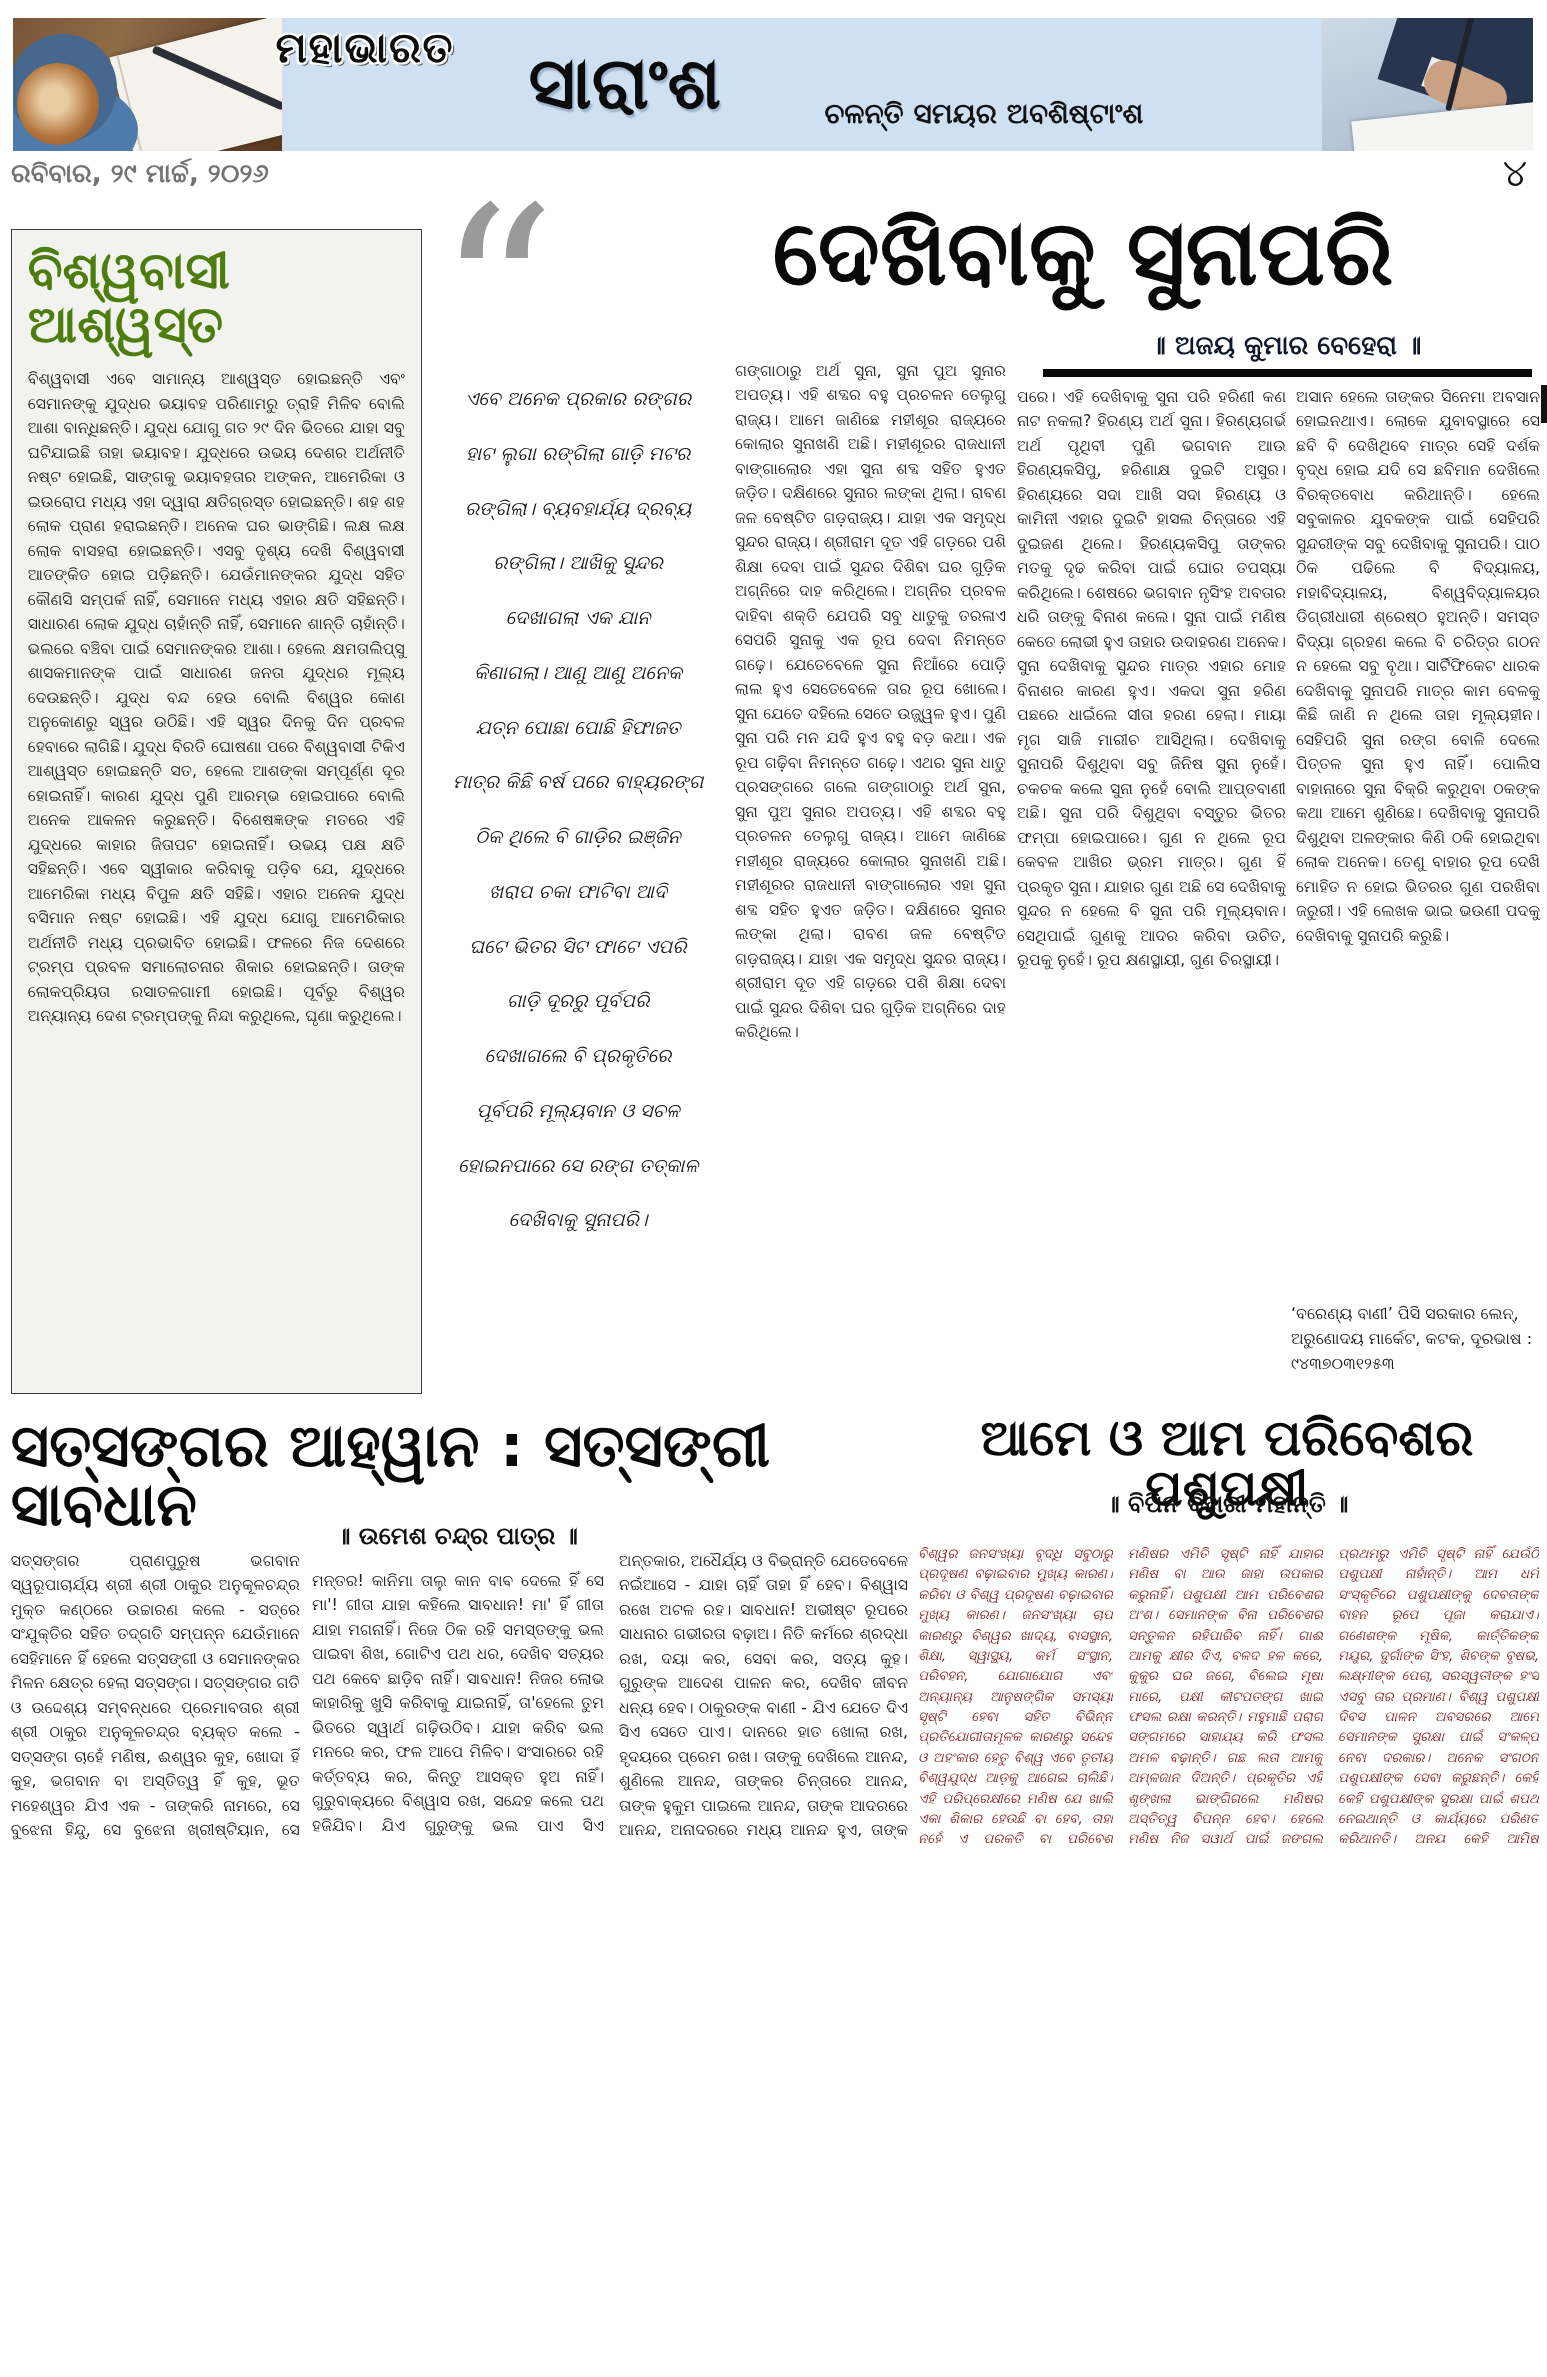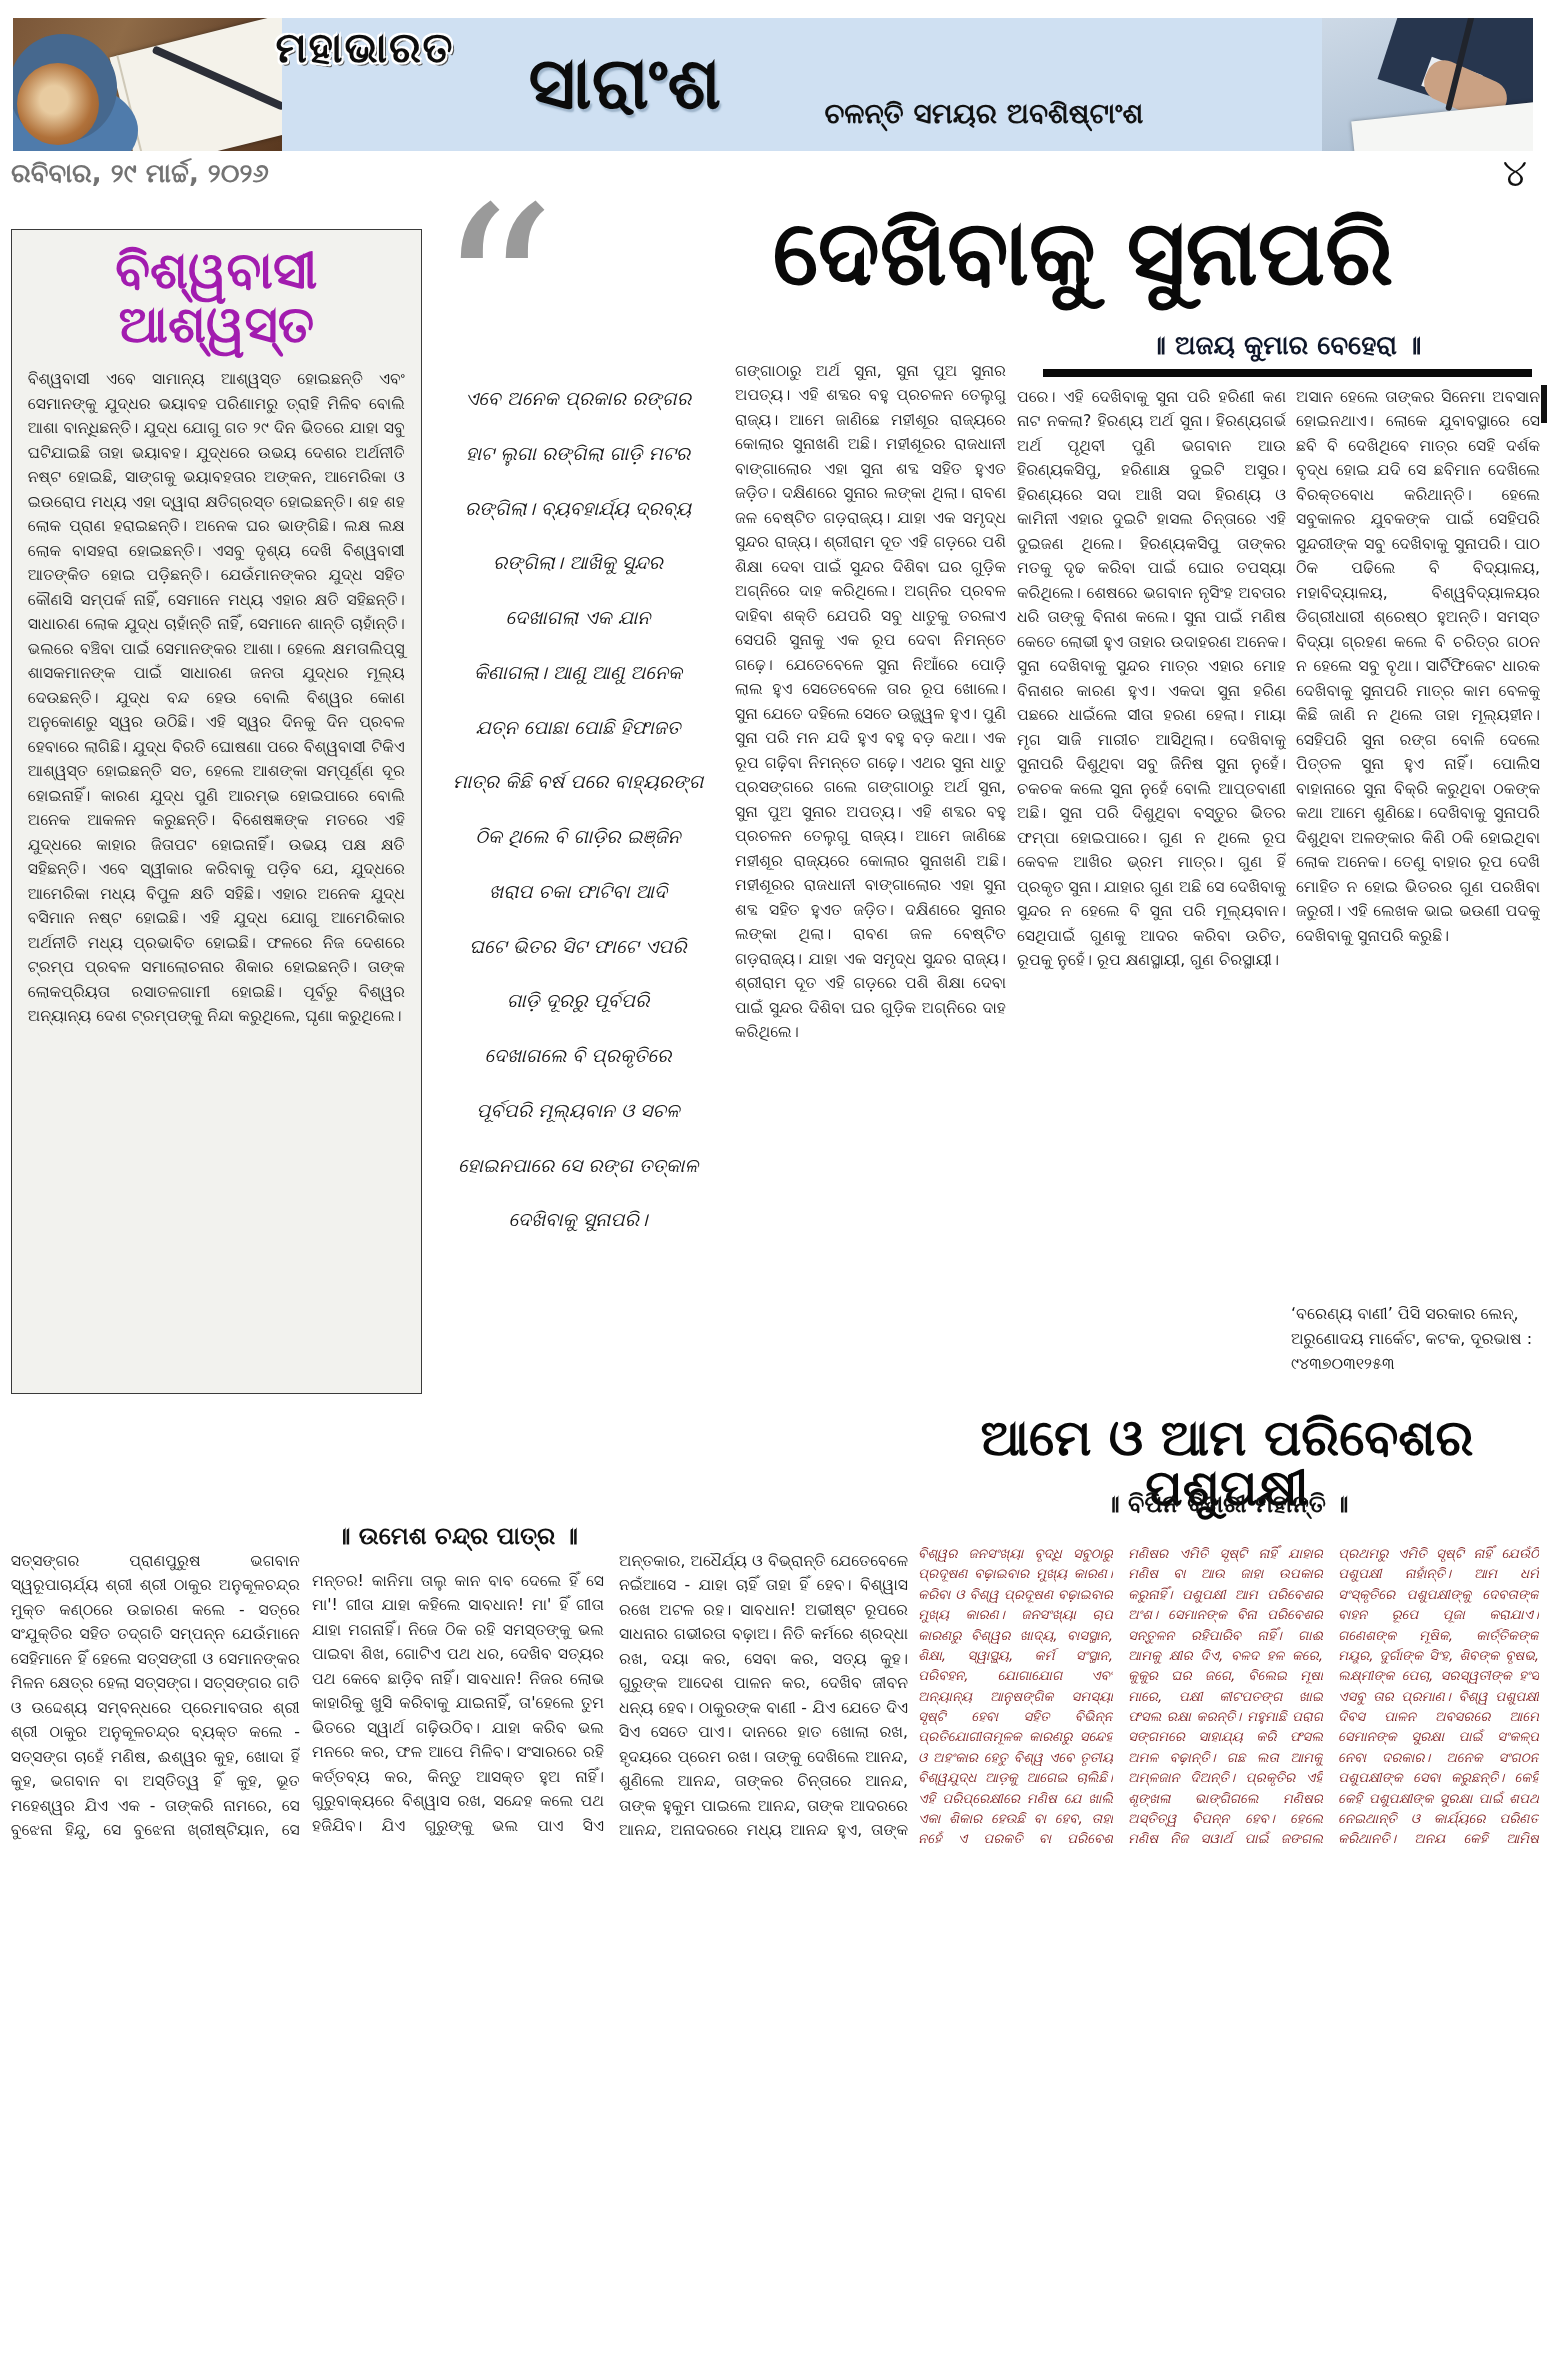--- a/index.html
+++ b/index.html
@@ -23,21 +23,21 @@
   .paper{position:absolute;right:-18px;bottom:-23px;width:197px;height:63px;background:#f5f6f4;transform:rotate(-6deg);box-shadow:0 0 4.5px rgba(0,0,0,.35);}
   .logo{position:absolute;left:262px;top:5.4px;font-size:42px;font-weight:bold;color:#0d0d0d;letter-spacing:1.8px;text-shadow:-1.8px -1.8px 0 #fff,1.8px -1.8px 0 #fff,-1.8px 1.8px 0 #fff,1.8px 1.8px 0 #fff,2.7px 2.7px 0 #555;}
   .m-title{position:absolute;left:515px;top:23px;font-size:72px;font-weight:bold;color:#0b0b0b;text-shadow:1.8px 2.7px 1.8px #9db3c9;}
   .m-sub{position:absolute;left:811px;top:79px;font-size:28px;font-weight:bold;color:#111;}
   .dateline{position:absolute;left:11px;top:158px;font-size:26px;color:#737373;font-weight:bold;}
   .pageno{position:absolute;right:20px;top:151px;font-size:38px;color:#111;}
   .edge-mark{position:absolute;right:0px;top:385px;width:6.3px;height:38px;background:#111;}
 
   
   .leftbox{position:absolute;left:10.8px;top:229px;width:411px;height:1165px;background:#f2f2ee;border:1.8px solid #3a3a3a;box-sizing:border-box;padding:12.6px 16px;overflow:hidden;}
-  .leftbox h2{margin:1.8px 0 16px 0;font-size:51px;line-height:1.05;text-align:center;font-weight:bold;color:#a21caf;}
+  .leftbox h2{margin:1.8px 0 16px 0;font-size:51px;line-height:1.05;text-align:left;font-weight:bold;color:#4d7c0f;}
   .body-text{font-size:15.7px;line-height:1.56;text-align:justify;color:#1b1b1b;}
 
   
   .quote-glyph{position:absolute;left:437px;top:176px;font-family:"DejaVu Serif","Liberation Serif",serif;font-size:233px;line-height:1;color:#9a9a9a;}
   .main-headline{position:absolute;left:628px;top:208px;width:910px;font-size:90px;font-weight:bold;line-height:1.0;text-align:center;color:#090909;}
   .main-byline{position:absolute;left:1035px;top:330px;width:502px;font-size:26px;font-weight:bold;text-align:center;color:#0f172a;}
   .main-rule{position:absolute;left:1043px;top:369px;width:489px;height:8px;background:#0a0a0a;}
   .quote-col{position:absolute;left:429px;top:387px;width:298px;height:1004px;overflow:hidden;}
   .quote-line{font-size:19px;font-style:italic;text-align:center;color:#141414;margin-bottom:31px;line-height:1.25;}
   .mcol{position:absolute;overflow:hidden;}
@@ -123,20 +123,21 @@
     <div class="quote-line">ଦେଖିବାକୁ ସୁନାପରି।</div>
   </div>
 
   <div class="mcol mcolB body-text">ଗଙ୍ଗାଠାରୁ ଅର୍ଥ ସୁନା, ସୁନା ପୁଅ ସୁନାର ଅପତ୍ୟ। ଏହି ଶବ୍ଦର ବହୁ ପ୍ରଚଳନ ତେଲୁଗୁ ରାଜ୍ୟ। ଆମେ ଜାଣିଛେ ମହୀଶୂର ରାଜ୍ୟରେ କୋଲାର ସୁନାଖଣି ଅଛି। ମହୀଶୂରର ରାଜଧାନୀ ବାଙ୍ଗାଲୋର ଏହା ସୁନା ଶବ୍ଦ ସହିତ ହୁଏତ ଜଡ଼ିତ। ଦକ୍ଷିଣରେ ସୁନାର ଲଙ୍କା ଥିଲା। ରାବଣ ଜଳ ବେଷ୍ଟିତ ଗଡ଼ରାଜ୍ୟ। ଯାହା ଏକ ସମୃଦ୍ଧ ସୁନ୍ଦର ରାଜ୍ୟ। ଶ୍ରୀରାମ ଦୂତ ଏହି ଗଡ଼ରେ ପଶି ଶିକ୍ଷା ଦେବା ପାଇଁ ସୁନ୍ଦର ଦିଶିବା ଘର ଗୁଡ଼ିକ ଅଗ୍ନିରେ ଦାହ କରିଥିଲେ। ଅଗ୍ନିର ପ୍ରବଳ ଦାହିବା ଶକ୍ତି ଯେପରି ସବୁ ଧାତୁକୁ ତରଳାଏ ସେପରି ସୁନାକୁ ଏକ ରୂପ ଦେବା ନିମନ୍ତେ ଗଢ଼େ। ଯେତେବେଳେ ସୁନା ନିଆଁରେ ପୋଡ଼ି ଲାଲ ହୁଏ ସେତେବେଳେ ତାର ରୂପ ଖୋଲେ। ସୁନା ଯେତେ ଦହିଲେ ସେତେ ଉଜ୍ଜ୍ୱଳ ହୁଏ। ପୁଣି ସୁନା ପରି ମନ ଯଦି ହୁଏ ବହୁ ବଡ଼ କଥା। ଏକ ରୂପ ଗଢ଼ିବା ନିମନ୍ତେ ଗଢ଼େ। ଏଥର ସୁନା ଧାତୁ ପ୍ରସଙ୍ଗରେ ଗଲେ ଗଙ୍ଗାଠାରୁ ଅର୍ଥ ସୁନା, ସୁନା ପୁଅ ସୁନାର ଅପତ୍ୟ। ଏହି ଶବ୍ଦର ବହୁ ପ୍ରଚଳନ ତେଲୁଗୁ ରାଜ୍ୟ। ଆମେ ଜାଣିଛେ ମହୀଶୂର ରାଜ୍ୟରେ କୋଲାର ସୁନାଖଣି ଅଛି। ମହୀଶୂରର ରାଜଧାନୀ ବାଙ୍ଗାଲୋର ଏହା ସୁନା ଶବ୍ଦ ସହିତ ହୁଏତ ଜଡ଼ିତ। ଦକ୍ଷିଣରେ ସୁନାର ଲଙ୍କା ଥିଲା। ରାବଣ ଜଳ ବେଷ୍ଟିତ ଗଡ଼ରାଜ୍ୟ। ଯାହା ଏକ ସମୃଦ୍ଧ ସୁନ୍ଦର ରାଜ୍ୟ। ଶ୍ରୀରାମ ଦୂତ ଏହି ଗଡ଼ରେ ପଶି ଶିକ୍ଷା ଦେବା ପାଇଁ ସୁନ୍ଦର ଦିଶିବା ଘର ଗୁଡ଼ିକ ଅଗ୍ନିରେ ଦାହ କରିଥିଲେ।</div>
   <div class="mcol mcolC body-text">ପରେ। ଏହି ଦେଖିବାକୁ ସୁନା ପରି ହରିଣୀ କଣ ନାଟ ନକଲା? ହିରଣ୍ୟ ଅର୍ଥ ସୁନା। ହିରଣ୍ୟଗର୍ଭ ଅର୍ଥ ପୃଥିବୀ ପୁଣି ଭଗବାନ ଆଉ ହିରଣ୍ୟକସିପୁ, ହରିଣାକ୍ଷ ଦୁଇଟି ଅସୁର। ହିରଣ୍ୟରେ ସଦା ଆଖି ସଦା ହିରଣ୍ୟ ଓ କାମିନୀ ଏହାର ଦୁଇଟି ହାସଲ ଚିନ୍ତାରେ ଏହି ଦୁଇଜଣ ଥିଲେ। ହିରଣ୍ୟକସିପୁ ତାଙ୍କର ମତକୁ ଦୃଢ କରିବା ପାଇଁ ଘୋର ତପସ୍ୟା କରିଥିଲେ। ଶେଷରେ ଭଗବାନ ନୃସିଂହ ଅବତାର ଧରି ତାଙ୍କୁ ବିନାଶ କଲେ। ସୁନା ପାଇଁ ମଣିଷ କେତେ ଲୋଭୀ ହୁଏ ତାହାର ଉଦାହରଣ ଅନେକ। ସୁନା ଦେଖିବାକୁ ସୁନ୍ଦର ମାତ୍ର ଏହାର ମୋହ ବିନାଶର କାରଣ ହୁଏ। ଏକଦା ସୁନା ହରିଣ ପଛରେ ଧାଇଁଲେ ସୀତା ହରଣ ହେଲା। ମାୟା ମୃଗ ସାଜି ମାରୀଚ ଆସିଥିଲା। ଦେଖିବାକୁ ସୁନାପରି ଦିଶୁଥିବା ସବୁ ଜିନିଷ ସୁନା ନୁହେଁ। ଚକଚକ କଲେ ସୁନା ନୁହେଁ ବୋଲି ଆପ୍ତବାଣୀ ଅଛି। ସୁନା ପରି ଦିଶୁଥିବା ବସ୍ତୁର ଭିତର ଫମ୍ପା ହୋଇପାରେ। ଗୁଣ ନ ଥିଲେ ରୂପ କେବଳ ଆଖିର ଭ୍ରମ ମାତ୍ର। ଗୁଣ ହିଁ ପ୍ରକୃତ ସୁନା। ଯାହାର ଗୁଣ ଅଛି ସେ ଦେଖିବାକୁ ସୁନ୍ଦର ନ ହେଲେ ବି ସୁନା ପରି ମୂଲ୍ୟବାନ। ସେଥିପାଇଁ ଗୁଣକୁ ଆଦର କରିବା ଉଚିତ, ରୂପକୁ ନୁହେଁ। ରୂପ କ୍ଷଣସ୍ଥାୟୀ, ଗୁଣ ଚିରସ୍ଥାୟୀ।</div>
   <div class="mcol mcolD body-text">ଅସାନ ହେଲେ ତାଙ୍କର ସିନେମା ଅବସାନ ହୋଇନଥାଏ। ଲୋକେ ଯୁବାବସ୍ଥାରେ ସେ ଛବି ବି ଦେଖିଥିବେ ମାତ୍ର ସେହି ଦର୍ଶକ ବୃଦ୍ଧ ହୋଇ ଯଦି ସେ ଛବିମାନ ଦେଖିଲେ ବିରକ୍ତବୋଧ କରିଥାନ୍ତି। ହେଲେ ସବୁକାଳର ଯୁବକଙ୍କ ପାଇଁ ସେହିପରି ସୁନ୍ଦରୀଙ୍କ ସବୁ ଦେଖିବାକୁ ସୁନାପରି। ପାଠ ଠିକ ପଢିଲେ ବି ବିଦ୍ୟାଳୟ, ମହାବିଦ୍ୟାଳୟ, ବିଶ୍ୱବିଦ୍ୟାଳୟର ଡିଗ୍ରୀଧାରୀ ଶ୍ରେଷ୍ଠ ହୁଅନ୍ତି। ସମସ୍ତ ବିଦ୍ୟା ଗ୍ରହଣ କଲେ ବି ଚରିତ୍ର ଗଠନ ନ ହେଲେ ସବୁ ବୃଥା। ସାର୍ଟିଫିକେଟ ଧାରକ ଦେଖିବାକୁ ସୁନାପରି ମାତ୍ର କାମ ବେଳକୁ କିଛି ଜାଣି ନ ଥିଲେ ତାହା ମୂଲ୍ୟହୀନ। ସେହିପରି ସୁନା ରଙ୍ଗ ବୋଳି ଦେଲେ ପିତ୍ତଳ ସୁନା ହୁଏ ନାହିଁ। ପୋଲିସ ବାହାନାରେ ସୁନା ବିକ୍ରି କରୁଥିବା ଠକଙ୍କ କଥା ଆମେ ଶୁଣିଛେ। ଦେଖିବାକୁ ସୁନାପରି ଦିଶୁଥିବା ଅଳଙ୍କାର କିଣି ଠକି ହୋଇଥିବା ଲୋକ ଅନେକ। ତେଣୁ ବାହାର ରୂପ ଦେଖି ମୋହିତ ନ ହୋଇ ଭିତରର ଗୁଣ ପରଖିବା ଜରୁରୀ। ଏହି ଲେଖକ ଭାଇ ଭଉଣୀ ପଦକୁ ଦେଖିବାକୁ ସୁନାପରି କରୁଛି।</div>
   <div class="contact">‘ବରେଣ୍ୟ ବାଣୀ’ ପିସି ସରକାର ଲେନ୍,
 ଅରୁଣୋଦୟ ମାର୍କେଟ, କଟକ, ଦୂରଭାଷ :
 ୯୪୩୭୦୩୧୨୫୩</div>
 
+  <div class="bl-headline">ସତ୍ସଙ୍ଗର ଆହ୍ୱାନ : ସତ୍ସଙ୍ଗୀ ସାବଧାନ</div>
   <div class="bl-byline">॥ ଉମେଶ ଚନ୍ଦ୍ର ପାତ୍ର ॥</div>
   <div class="mcol blcol1 body-text">ସତ୍ସଙ୍ଗର ପ୍ରାଣପୁରୁଷ ଭଗବାନ ସ୍ୱରୂପାଚାର୍ଯ୍ୟ ଶ୍ରୀ ଶ୍ରୀ ଠାକୁର ଅନୁକୂଳଚନ୍ଦ୍ର ମୁକ୍ତ କଣ୍ଠରେ ଉଚ୍ଚାରଣ କଲେ - ସତ୍‌ରେ ସଂଯୁକ୍ତିର ସହିତ ତଦ୍‌ଗତି ସମ୍ପନ୍ନ ଯେଉଁମାନେ ସେହିମାନେ ହିଁ ହେଲେ ସତ୍ସଙ୍ଗୀ ଓ ସେମାନଙ୍କର ମିଳନ କ୍ଷେତ୍ର ହେଲା ସତ୍ସଙ୍ଗ। ସତ୍ସଙ୍ଗର ଗତି ଓ ଉଦ୍ଦେଶ୍ୟ ସମ୍ବନ୍ଧରେ ପ୍ରେମାବତାର ଶ୍ରୀ ଶ୍ରୀ ଠାକୁର ଅନୁକୂଳଚନ୍ଦ୍ର ବ୍ୟକ୍ତ କଲେ - ସତ୍ସଙ୍ଗ ଚାହେଁ ମଣିଷ, ଈଶ୍ୱର କୁହ, ଖୋଦା ହିଁ କୁହ, ଭଗବାନ ବା ଅସ୍ତିତ୍ୱ ହିଁ କୁହ, ଭୂତ ମହେଶ୍ୱର ଯିଏ ଏକ - ତାଙ୍କରି ନାମରେ, ସେ ବୁଝେନା ହିନ୍ଦୁ, ସେ ବୁଝେନା ଖ୍ରୀଷ୍ଟିୟାନ, ସେ ବୁଝେନା ମୁସଲମାନ, ସେ ବୁଝେନା ବୌଦ୍ଧ, ସେ ବୁଝେ ପ୍ରତି ପ୍ରତ୍ୟେକ ତାଙ୍କରି ସନ୍ତାନ, ସେ ଆନତ କରି ତୋଳିବାକୁ ଚାହେଁ ସମସ୍ତଙ୍କୁ ସେହି ଏକଙ୍କ ଚରଣତଳେ। ସେ ବୁଝେନା ଜାତି, ସେ ବୁଝେନା ଧର୍ମ, ସେ ବୁଝେ ମଣିଷ ଏକ ପରିବାର। ସମସ୍ତଙ୍କ ମଙ୍ଗଳ କାମନାରେ ସେ ନିଜକୁ ଉତ୍ସର୍ଗ କରେ। ଶ୍ରୀ ଶ୍ରୀ ଠାକୁର ଅନୁକୂଳଚନ୍ଦ୍ରଙ୍କ ଅମୃତବାଣୀ ଲକ୍ଷ ଲକ୍ଷ ଭକ୍ତଙ୍କ ହୃଦୟରେ ଆଜି ବି ଜୀବନ୍ତ। ସତ୍ସଙ୍ଗର ଆହ୍ୱାନ ହେଲା ମଣିଷକୁ ମଣିଷ କରି ଗଢ଼ିବା।</div>
   <div class="mcol blcol2 body-text">ମନ୍ତର! କାନିମା ତାଲୁ କାନ ବାବ ଦେଲେ ହିଁ ସେ ମା'! ଗୀତା ଯାହା କହିଲେ ସାବଧାନ! ମା' ହିଁ ଗୀତା ଯାହା ମଗନାହିଁ। ନିଜେ ଠିକ ରହି ସମସ୍ତଙ୍କୁ ଭଲ ପାଇବା ଶିଖ, ଗୋଟିଏ ପଥ ଧର, ଦେଖିବ ସତ୍ୟର ପଥ କେବେ ଛାଡ଼ିବ ନାହିଁ। ସାବଧାନ! ନିଜର ଲୋଭ କାହାରିକୁ ଖୁସି କରିବାକୁ ଯାଇନାହିଁ, ତା'ହେଲେ ତୁମ ଭିତରେ ସ୍ୱାର୍ଥ ଗଢ଼ିଉଠିବ। ଯାହା କରିବ ଭଲ ମନରେ କର, ଫଳ ଆପେ ମିଳିବ। ସଂସାରରେ ରହି କର୍ତ୍ତବ୍ୟ କର, କିନ୍ତୁ ଆସକ୍ତ ହୁଅ ନାହିଁ। ଗୁରୁବାକ୍ୟରେ ବିଶ୍ୱାସ ରଖ, ସନ୍ଦେହ କଲେ ପଥ ହଜିଯିବ। ଯିଏ ଗୁରୁଙ୍କୁ ଭଲ ପାଏ ସିଏ ସମସ୍ତଙ୍କୁ ଭଲ ପାଏ। ଲୋଭ, ମୋହ, ଅହଂକାର ତ୍ୟାଗ କର। ମନେରଖ, ଅସତ୍ୟର ପଥ ସତ୍ୱର ତୁମକୁ ଅଧଃପତନର ଚରମକୁ ନେଇଯିବ। ଅନ୍ତରରେ ଯାହା ଗୋପନ କରିବ ତାହା ହିଁ ବୃଦ୍ଧି ପାଇବ। ଯେଉଁ ଭାବ ବିରୁଦ୍ଧ ଭାବ ଦ୍ୱାରା ଆହତ ବା ଅଭିଭୂତ ହୁଏନା ତାହା ହିଁ ବିଶ୍ୱାସ। ଗଭୀର ବିଶ୍ୱାସରେ ସବୁକିଛି ହୋଇପାରେ। ବିଶ୍ୱାସ କର, ସାବଧାନ!</div>
   <div class="mcol blcol3 body-text">ଅନ୍ତକାର, ଅଧୈର୍ଯ୍ୟ ଓ ବିଭ୍ରାନ୍ତି ଯେତେବେଳେ ନଇଁଆସେ - ଯାହା ଚାହିଁ ତାହା ହିଁ ହେବ। ବିଶ୍ୱାସ ରଖେ ଅଟଳ ରହ। ସାବଧାନ! ଅଭୀଷ୍ଟ ରୂପରେ ସାଧନାର ଗଭୀରତା ବଢ଼ାଅ। ନିତି କର୍ମରେ ଶ୍ରଦ୍ଧା ରଖ, ଦୟା କର, ସେବା କର, ସତ୍ୟ କୁହ। ଗୁରୁଙ୍କ ଆଦେଶ ପାଳନ କର, ଦେଖିବ ଜୀବନ ଧନ୍ୟ ହେବ। ଠାକୁରଙ୍କ ବାଣୀ - ଯିଏ ଯେତେ ଦିଏ ସିଏ ସେତେ ପାଏ। ଦାନରେ ହାତ ଖୋଲା ରଖ, ହୃଦୟରେ ପ୍ରେମ ରଖ। ତାଙ୍କୁ ଦେଖିଲେ ଆନନ୍ଦ, ଶୁଣିଲେ ଆନନ୍ଦ, ତାଙ୍କର ଚିନ୍ତାରେ ଆନନ୍ଦ, ତାଙ୍କ ହୁକୁମ ପାଇଲେ ଆନନ୍ଦ, ତାଙ୍କ ଆଦରରେ ଆନନ୍ଦ, ଅନାଦରରେ ମଧ୍ୟ ଆନନ୍ଦ ହୁଏ, ତାଙ୍କ ନାମରେ ହୃଦୟ ଉଛୁଳି ଉଠେ - ମୁଁ ନିଶ୍ଚୟ କହୁଛି ତୁମର ଉନ୍ନୟନ ପାଇଁ ଆଉ ଭାବିବାକୁ ହେବନାହିଁ।</div>
   <div class="bl-signature">ସହପ୍ରତିରଢ଼ିକ ଓ ପ୍ରଫେସର,
 ହେପାଟୋଲୋଜି ବିଭାଗ, ଶ୍ରୀରାମଚନ୍ଦ୍ର ଭଞ୍ଜ
 ମେଡ଼ିକାଲ କଲେଜ, କଟକ,
 ଦୂରଭାଷ : ୯୪୩୭୦୫୧୯୫୭</div>
   <div class="bl-rule"></div>
 

